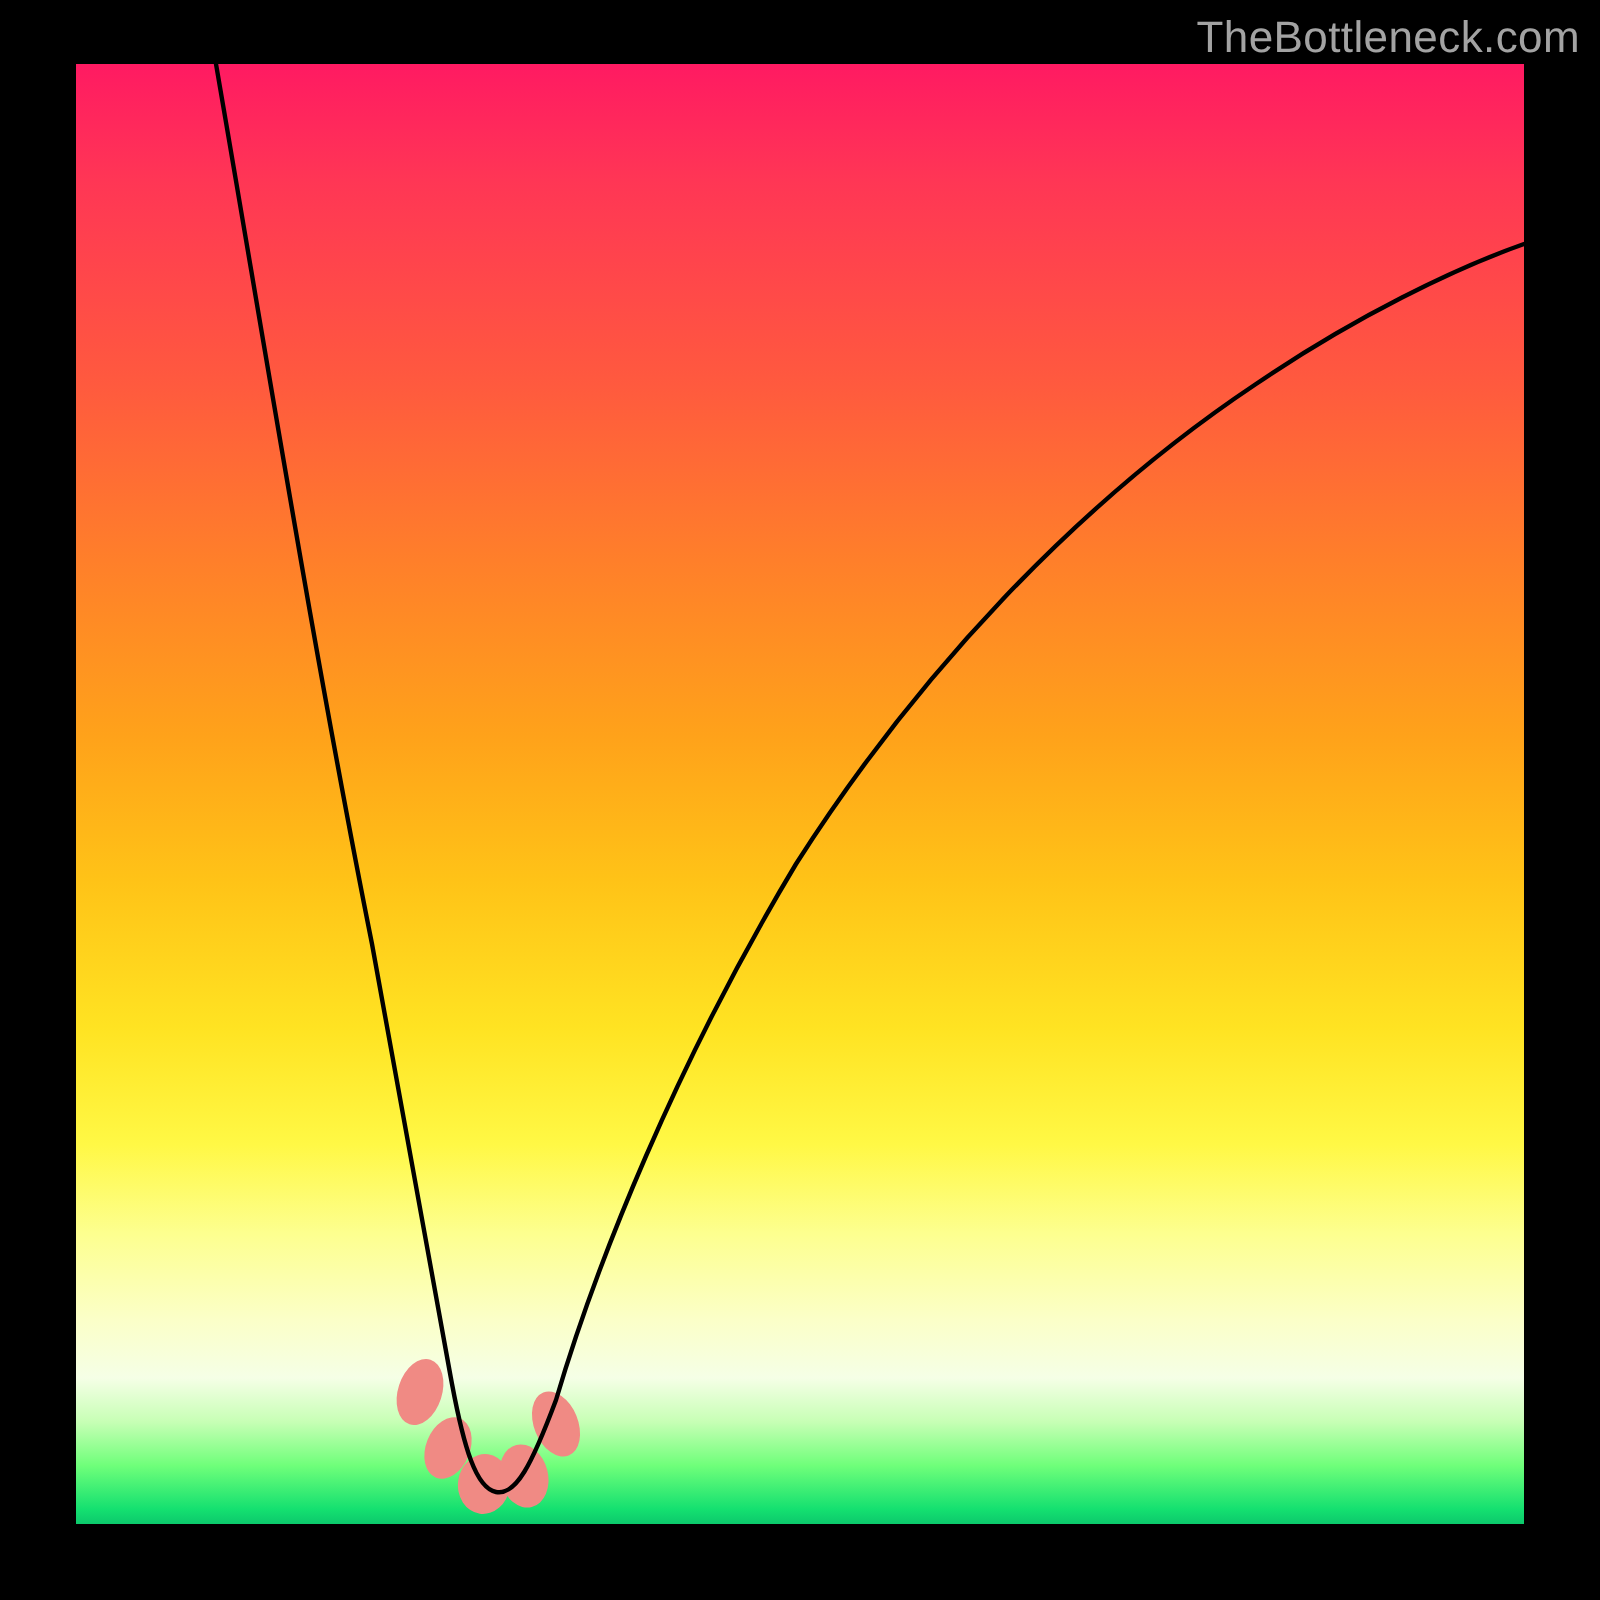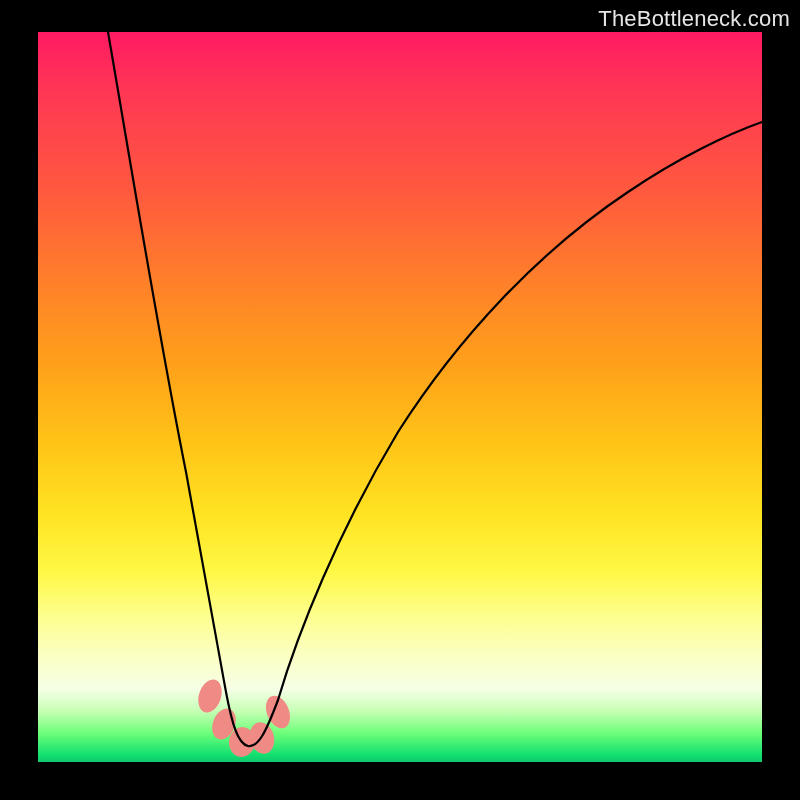--- a/index.html
+++ b/index.html
@@ -44,21 +44,21 @@
       #14e070 99%,
       #0cc96c 100%
     );
   }
   .watermark {
     position: absolute;
     top: 6px;
     right: 10px;
     font-size: 22px;
     font-weight: 500;
-    color: #e5e5e5;
+    color: #a3a3a3;
     letter-spacing: 0.2px;
     user-select: none;
   }
   svg.curve {
     position: absolute;
     left: 0;
     top: 0;
     width: 724px;
     height: 730px;
     overflow: visible;

